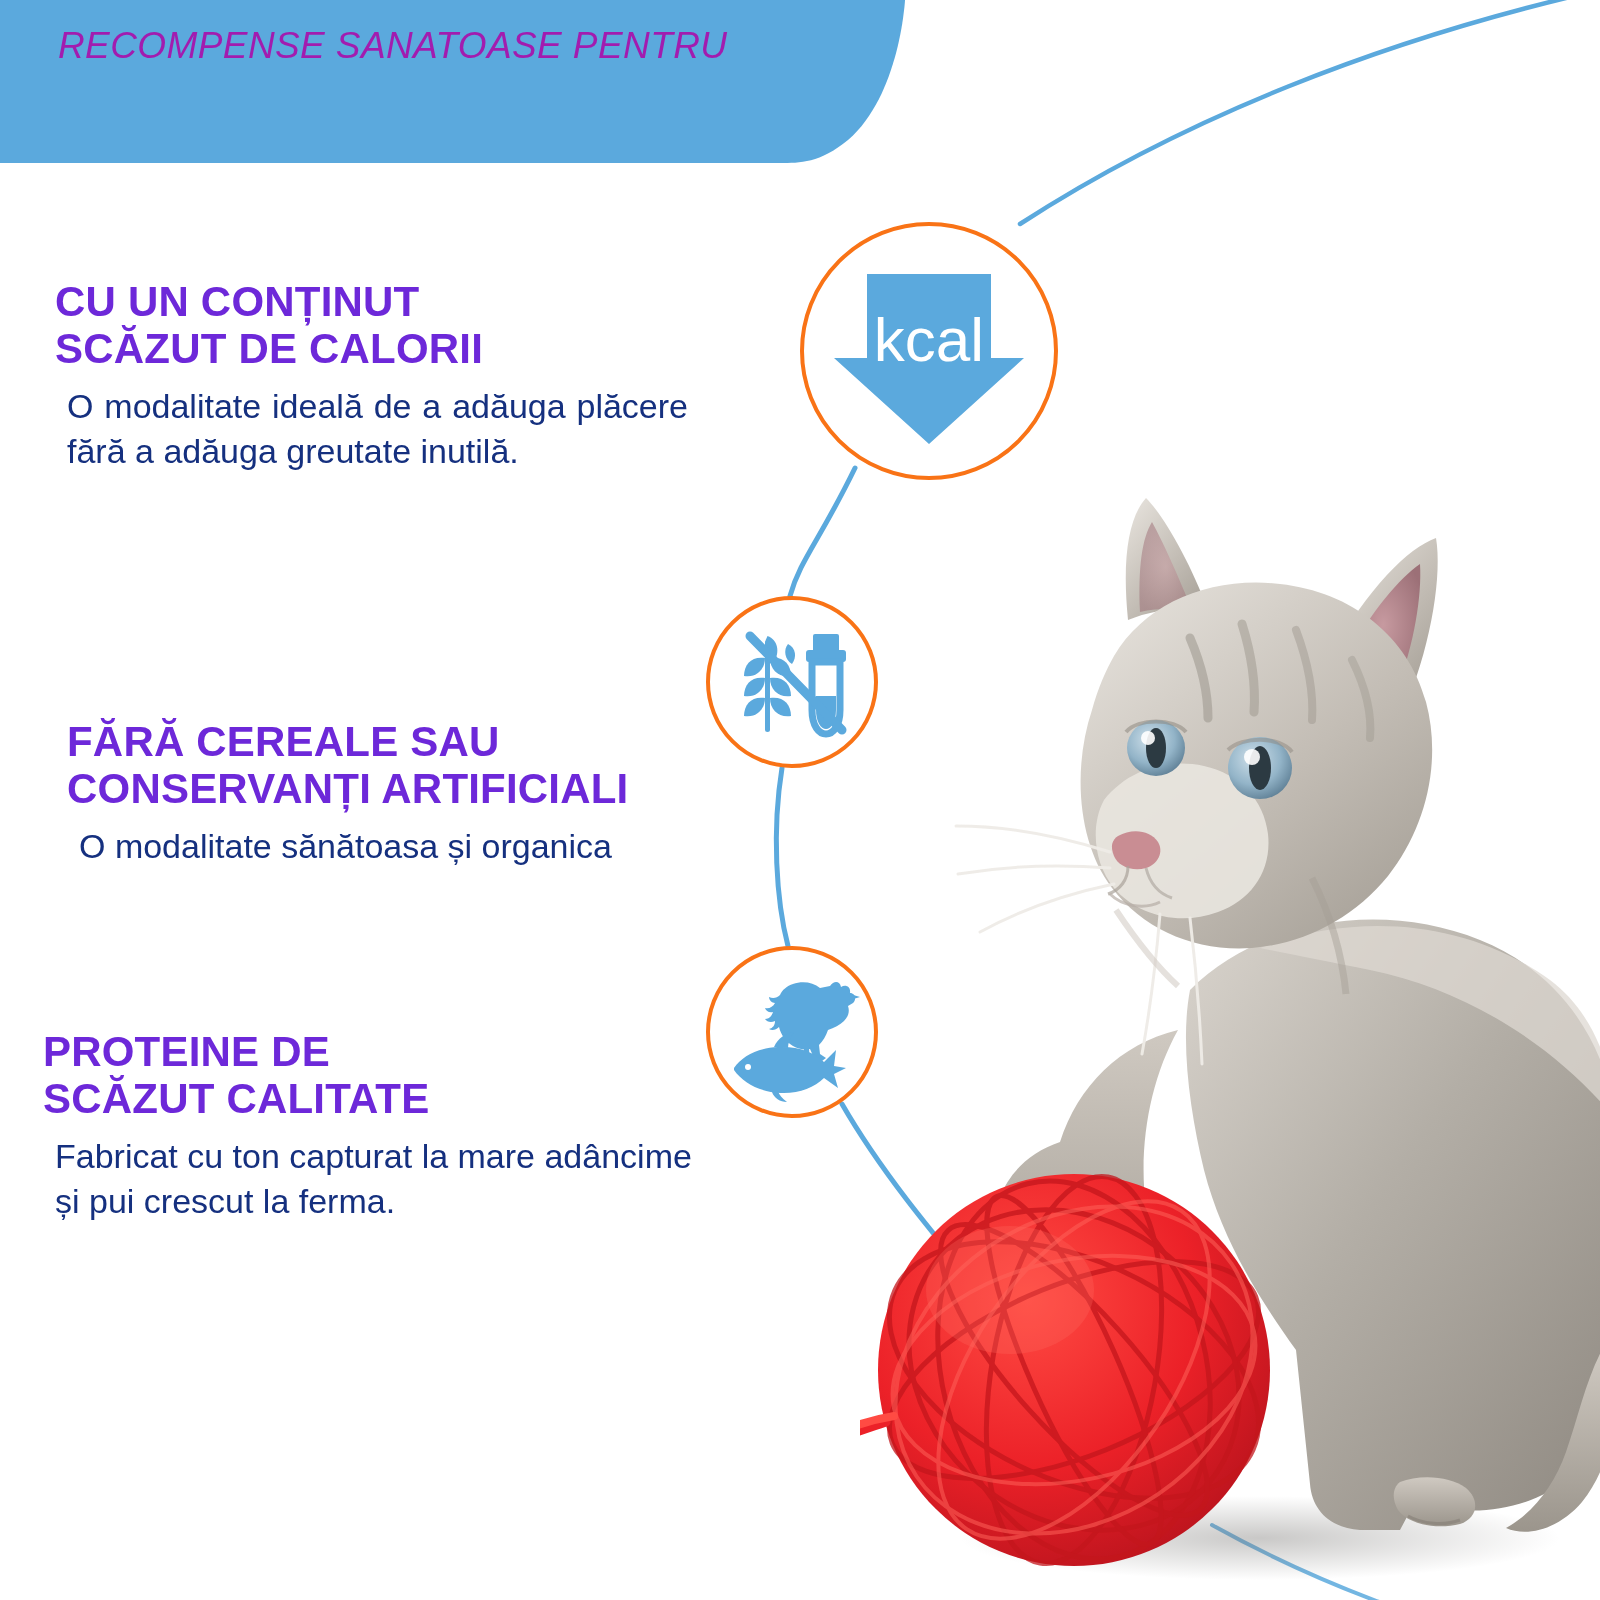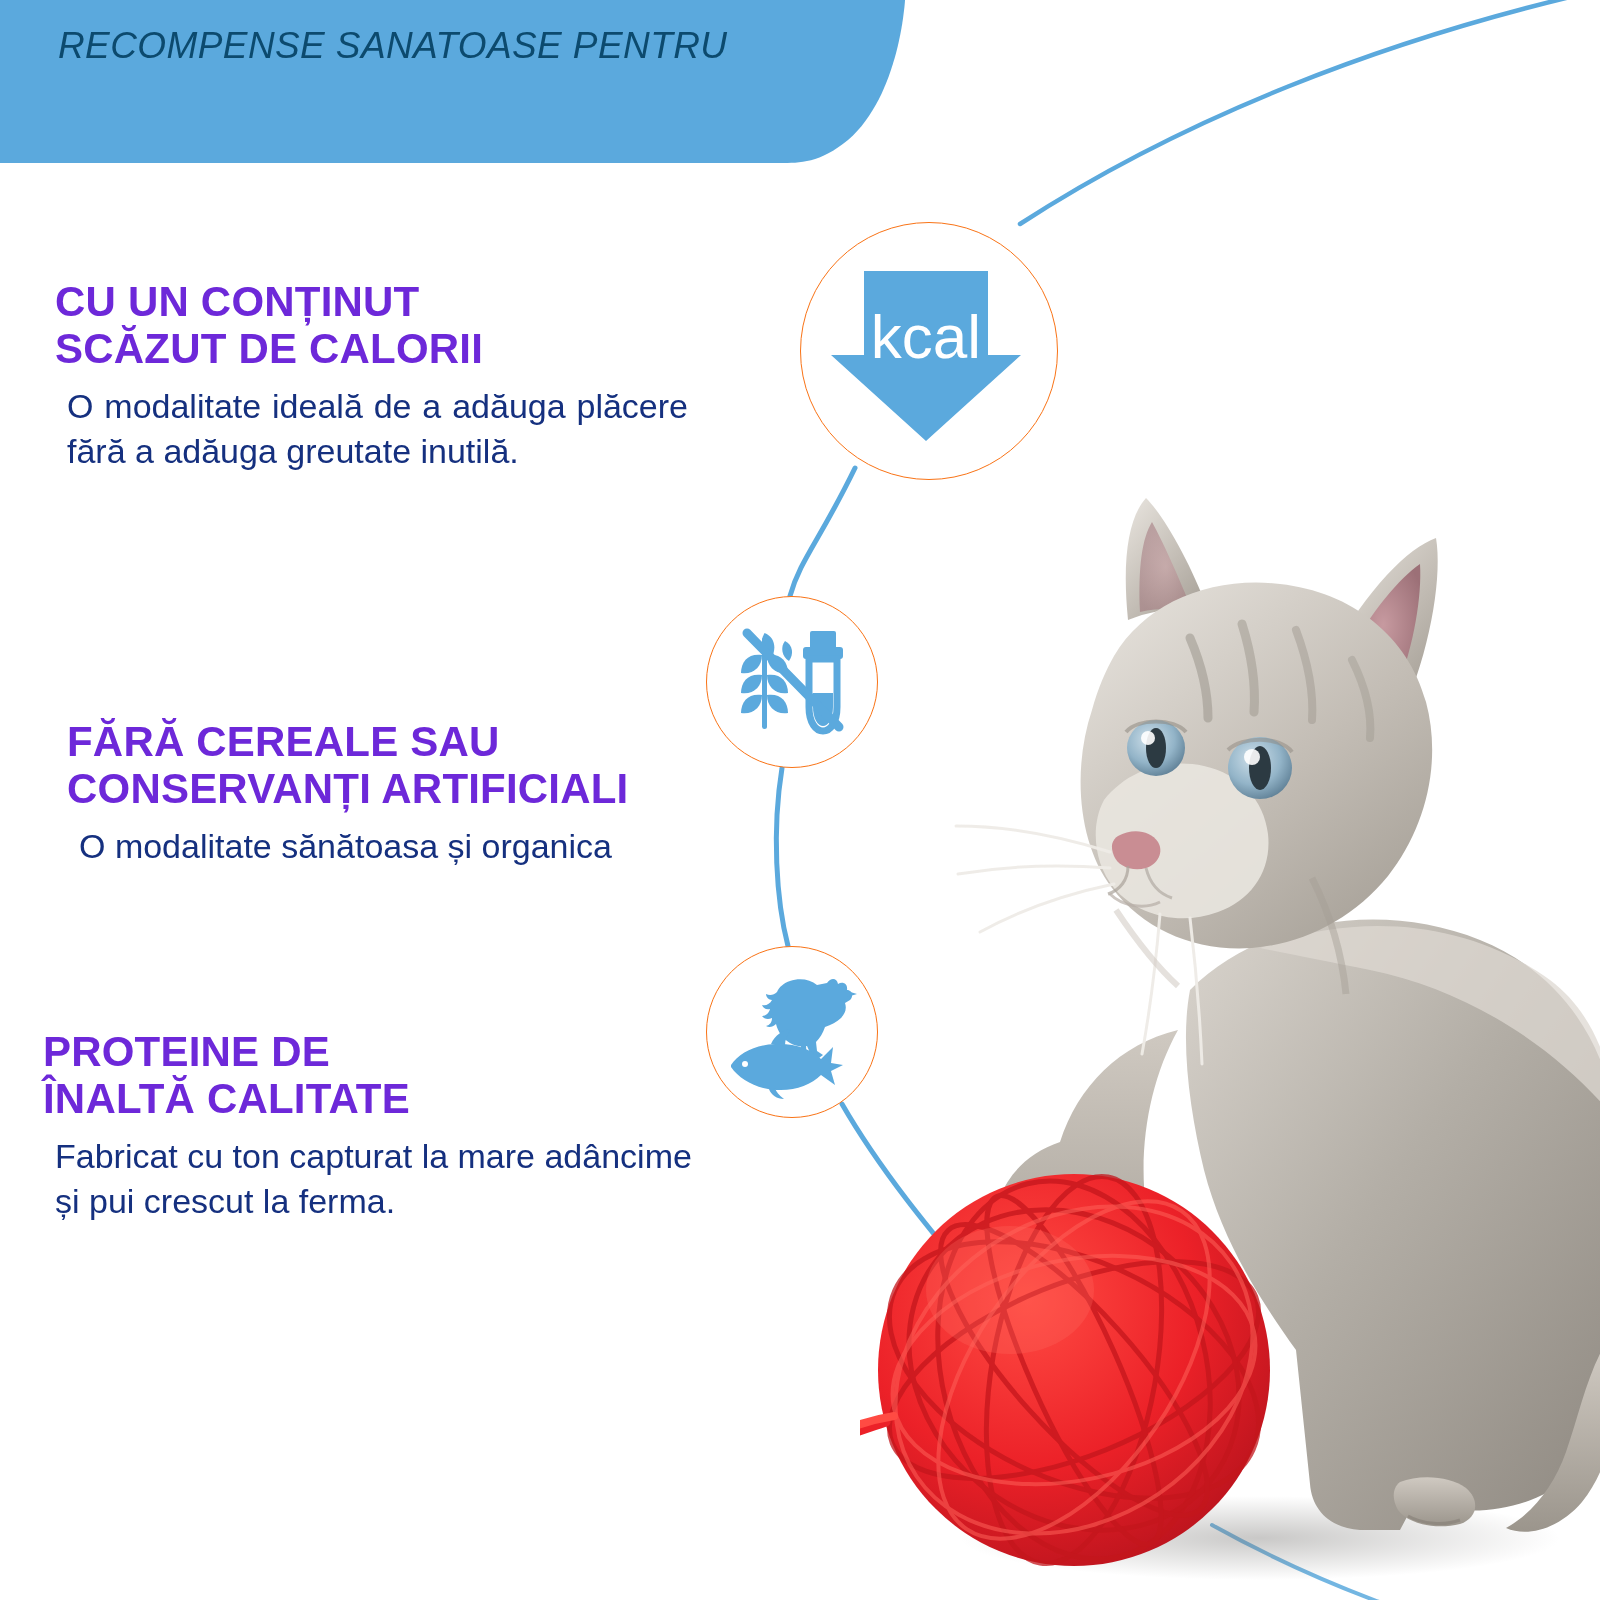--- a/index.html
+++ b/index.html
@@ -10,21 +10,21 @@
     overflow:hidden;
     position:relative;
   }
   #stage{position:relative;width:1600px;height:1600px;overflow:hidden;background:#fff;}
 
   
   .banner-wrap{position:absolute;left:0;top:0;width:960px;height:165px;}
   .banner-svg{position:absolute;left:0;top:0;}
   .banner-text{
     position:absolute;left:58px;top:22px;width:820px;
-    color:#0c4a6e;
+    color:#a21caf;
     font-size:37px;line-height:1.30;
     font-style:italic;font-weight:400;
     letter-spacing:.4px;
   }
   .banner-text .ln{display:block;white-space:nowrap;}
 
   
   .curves{position:absolute;left:0;top:0;width:1600px;height:1600px;pointer-events:none;}
 
   
@@ -43,21 +43,21 @@
     font-weight:400;
   }
   .just p{text-align:justify;}
 
   #feat-1{left:55px;top:278px;width:645px;}
   #feat-2{left:67px;top:718px;width:660px;}
   #feat-3{left:43px;top:1028px;width:680px;}
 
   
   .badge{position:absolute;border-radius:50%;background:#ffffff;
-         border:1px solid #f97316;box-sizing:border-box;}
+         border:4px solid #f97316;box-sizing:border-box;}
   #badge-kcal{left:800px;top:222px;width:258px;height:258px;}
   #badge-grain{left:706px;top:596px;width:172px;height:172px;}
   #badge-protein{left:706px;top:946px;width:172px;height:172px;}
   .badge svg{position:absolute;left:0;top:0;}
 
   
   .photo{position:absolute;left:860px;top:470px;width:760px;height:1130px;}
   .photo svg{position:absolute;left:0;top:0;}
 </style>
 </head>
@@ -99,21 +99,21 @@
     <h2>
       <span class="ln">FĂRĂ CEREALE SAU</span>
       <span class="ln">CONSERVANȚI ARTIFICIALI</span>
     </h2>
     <p>O modalitate sănătoasa și organica</p>
   </div>
 
   <div class="feature" id="feat-3">
     <h2>
       <span class="ln">PROTEINE DE</span>
-      <span class="ln">ÎNALTĂ CALITATE</span>
+      <span class="ln">SCĂZUT CALITATE</span>
     </h2>
     <p>Fabricat cu ton capturat la mare adâncime și pui crescut la ferma.</p>
   </div>
 
   <div class="badge" id="badge-kcal">
     <svg width="250" height="250" viewBox="0 0 250 250">
       <path d="M 63 48 L 187 48 L 187 132 L 220 132 L 125 218 L 30 132 L 63 132 Z" fill="#5BA9DD"></path>
       <text x="125" y="135" text-anchor="middle" fill="#ffffff" font-family="Liberation Sans, sans-serif" font-size="62">kcal</text>
     </svg>
   </div>

